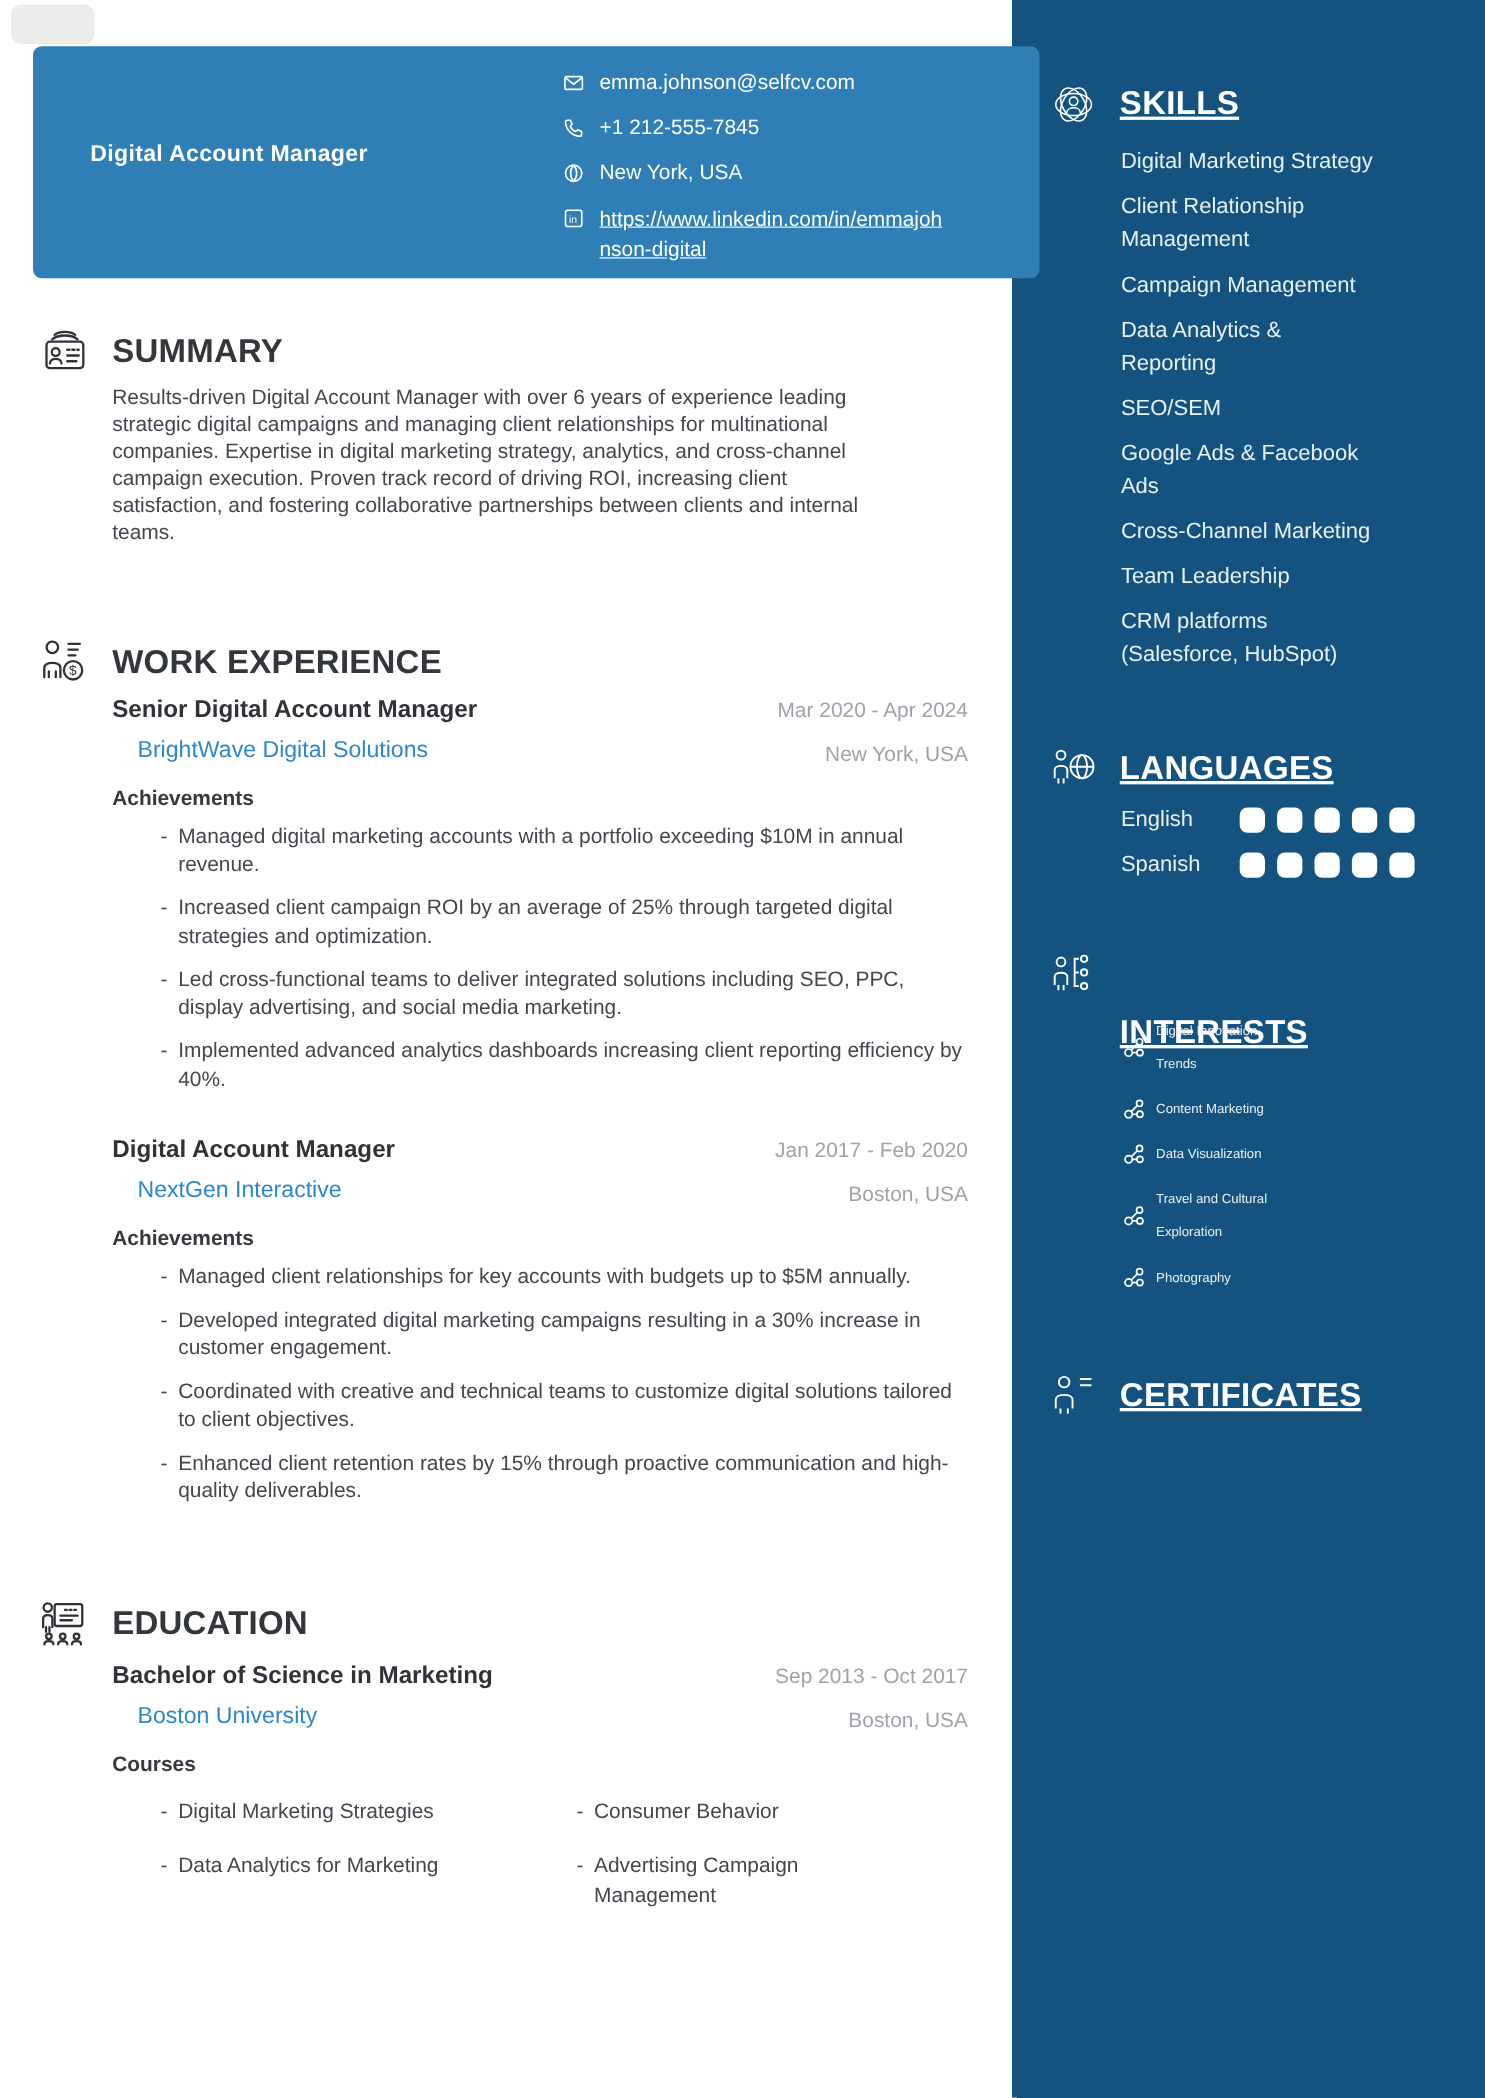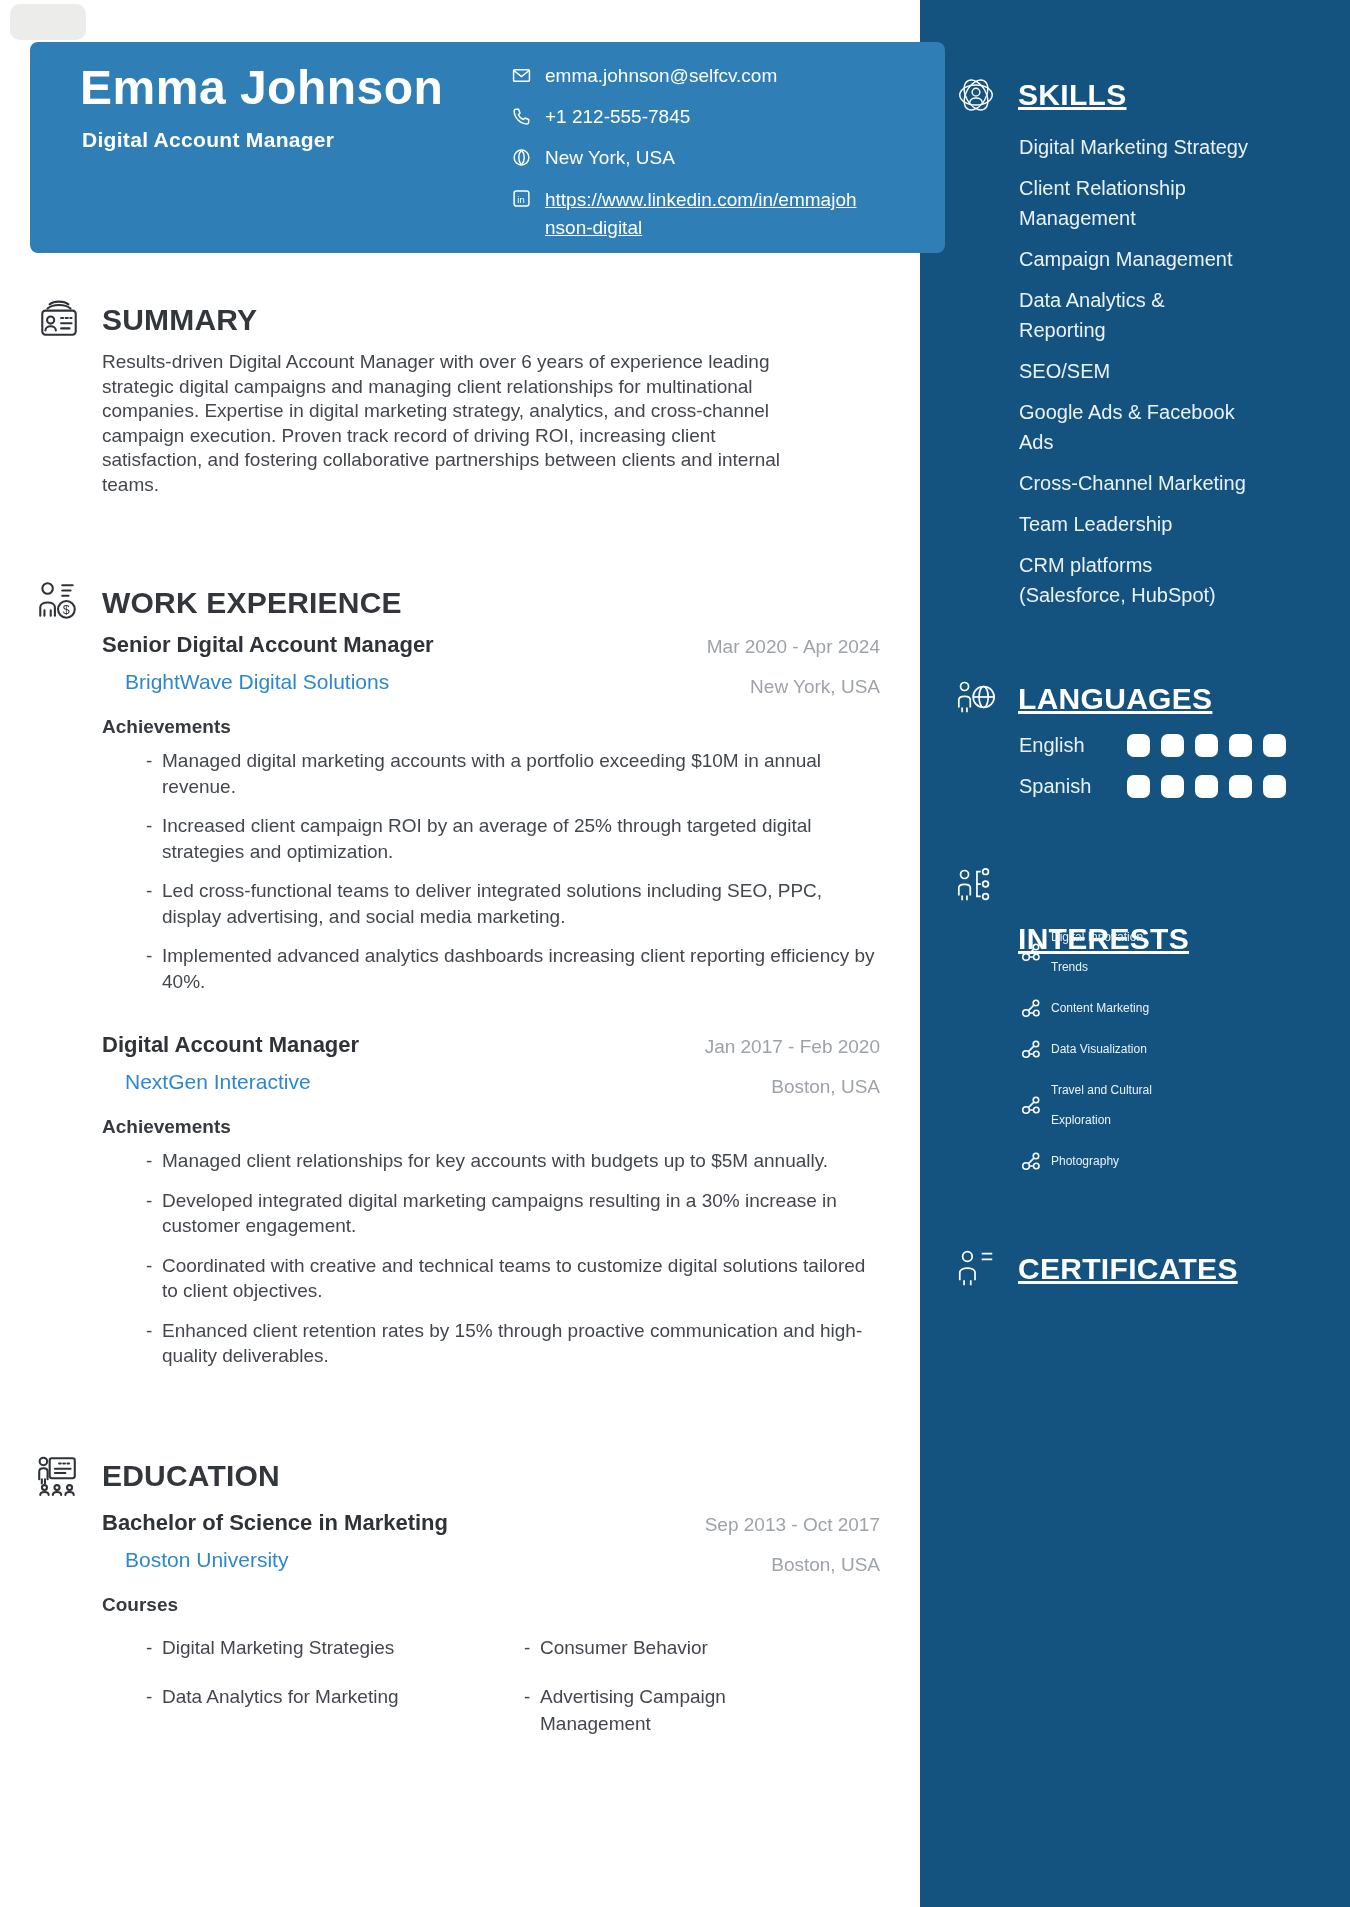--- a/index.html
+++ b/index.html
@@ -60,21 +60,20 @@
   svg{display:block;}
 </style>
 </head>
 <body>
 
 <div class="page">
   <div class="corner-artifact"></div>
   <div class="sidebar"></div>
 
   <div class="header-box">
-    <div class="name">Emma Johnson</div>
     <div class="job-subtitle">Digital Account Manager</div>
     <div class="contact">
       <div class="contact-row">
         <svg class="cicon" viewBox="0 0 18 18" fill="none" stroke="#fff" stroke-width="1.4">
             <rect x="1.5" y="3.5" width="15" height="11" rx="1"></rect>
             <path d="M2 4.5 L9 10 L16 4.5"></path>
           </svg>
         <span>emma.johnson@selfcv.com</span>
       </div>
       <div class="contact-row">

